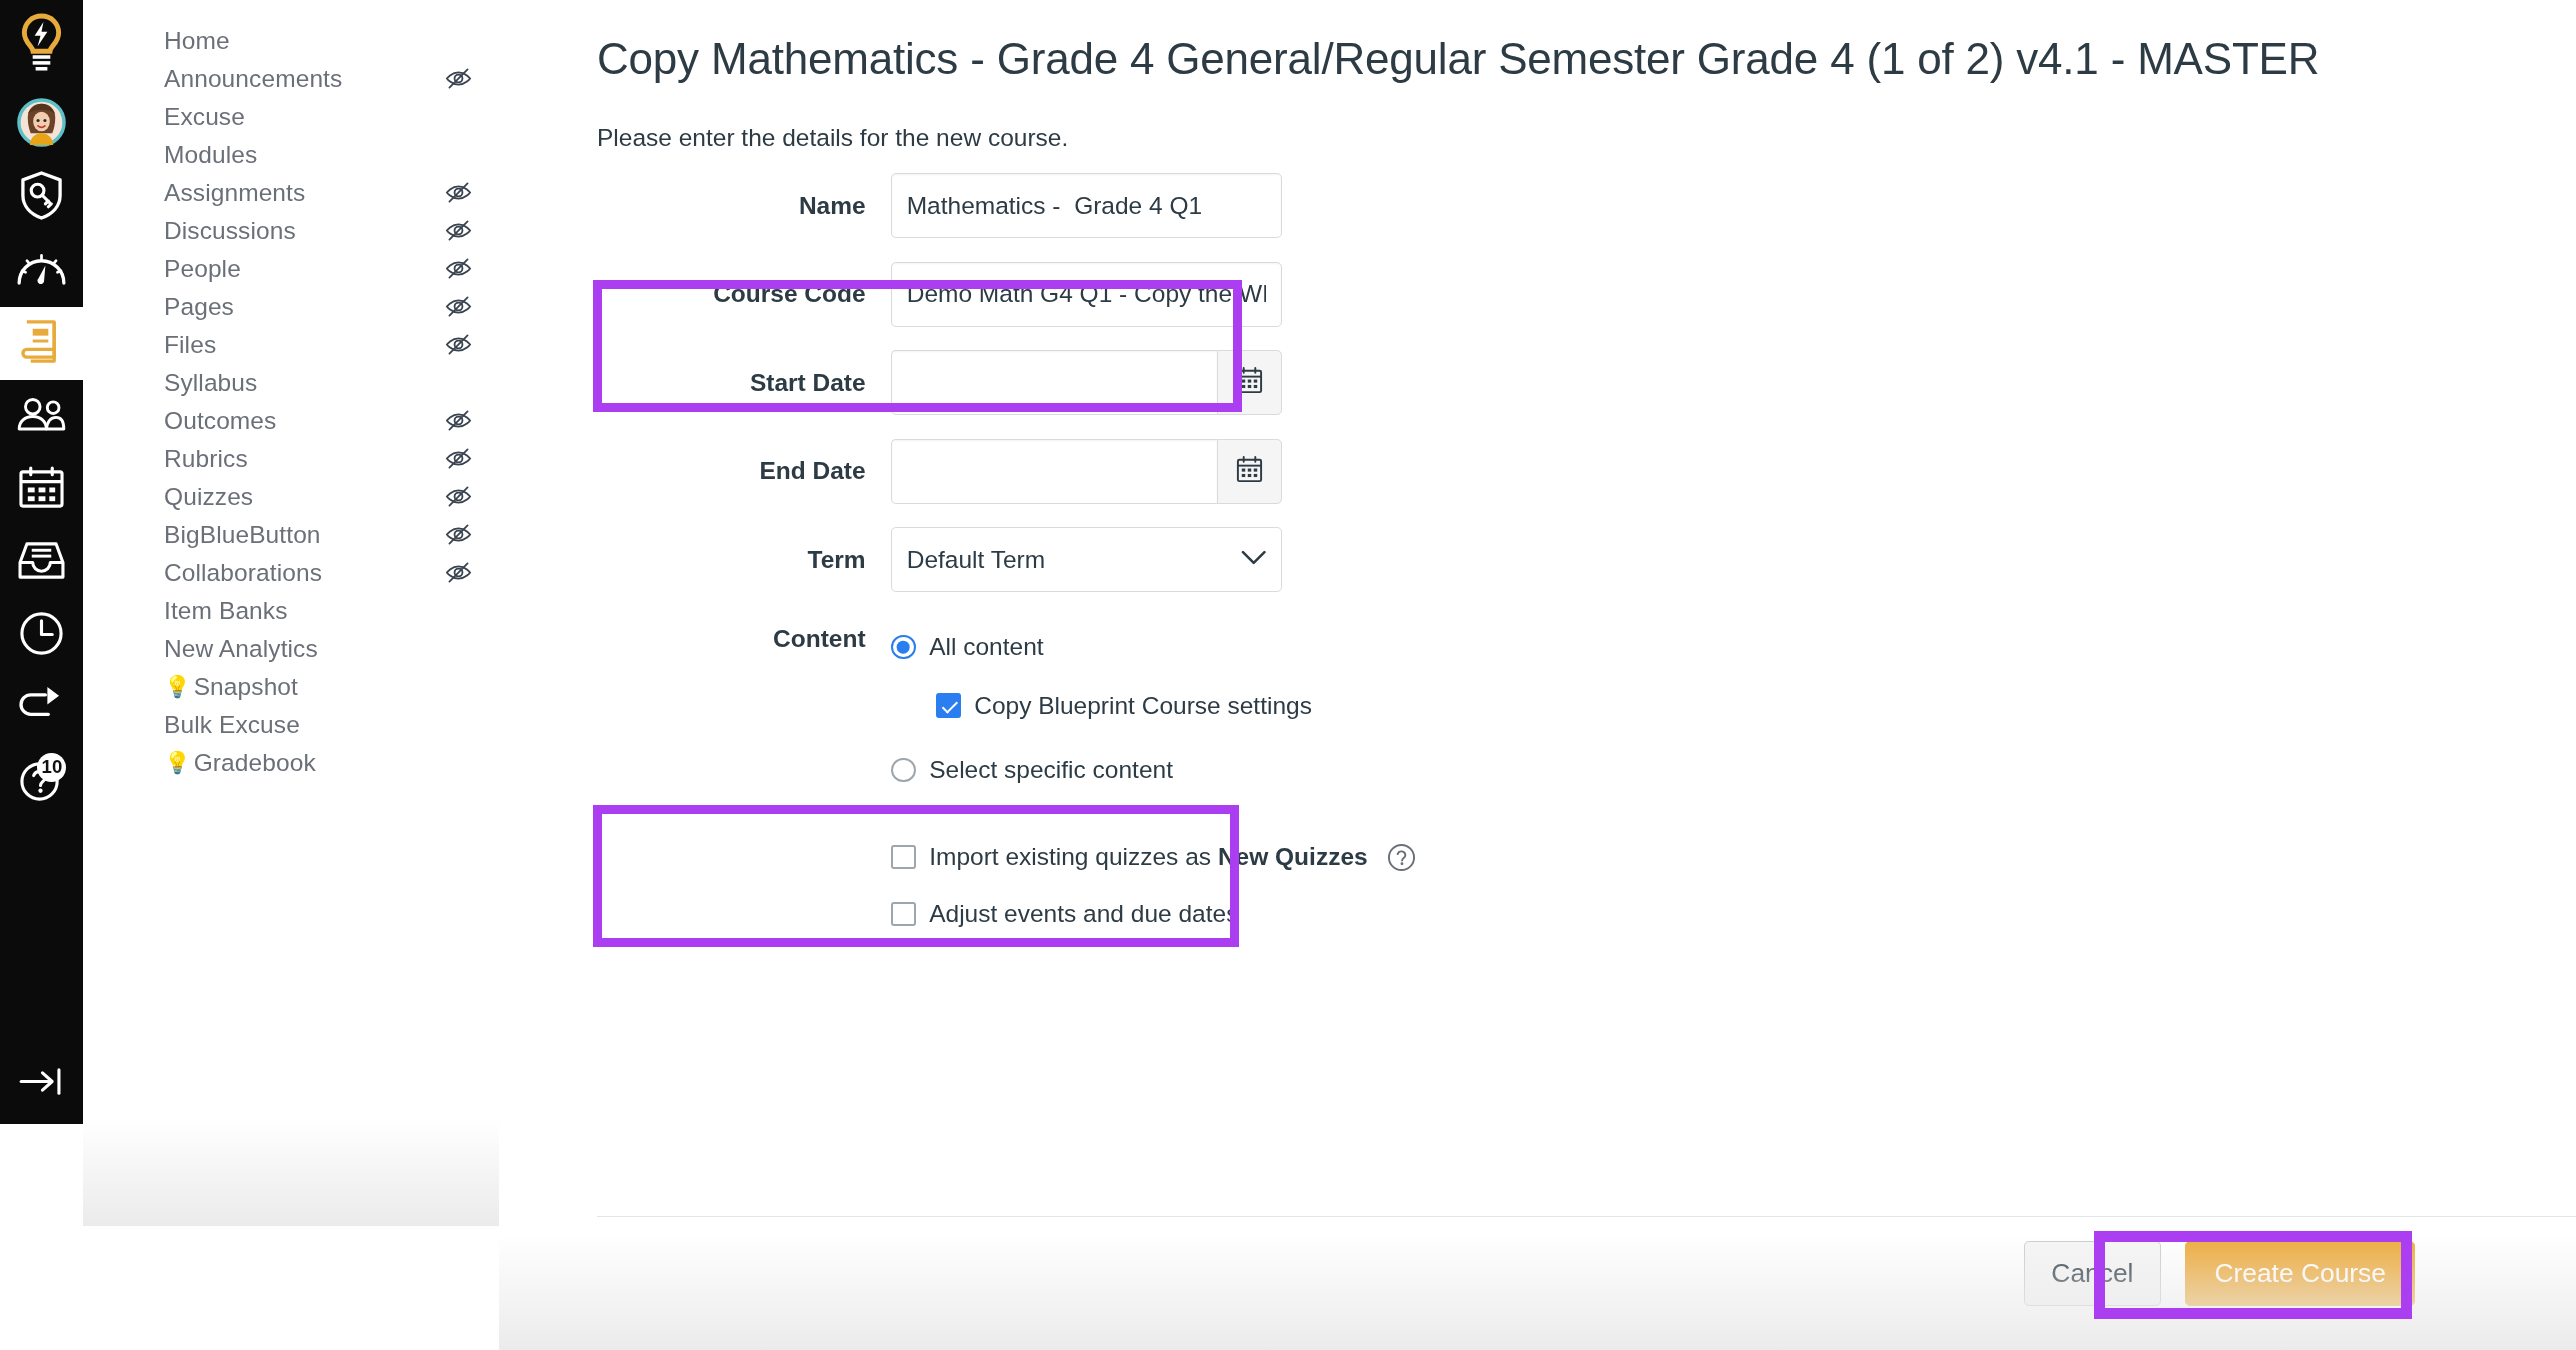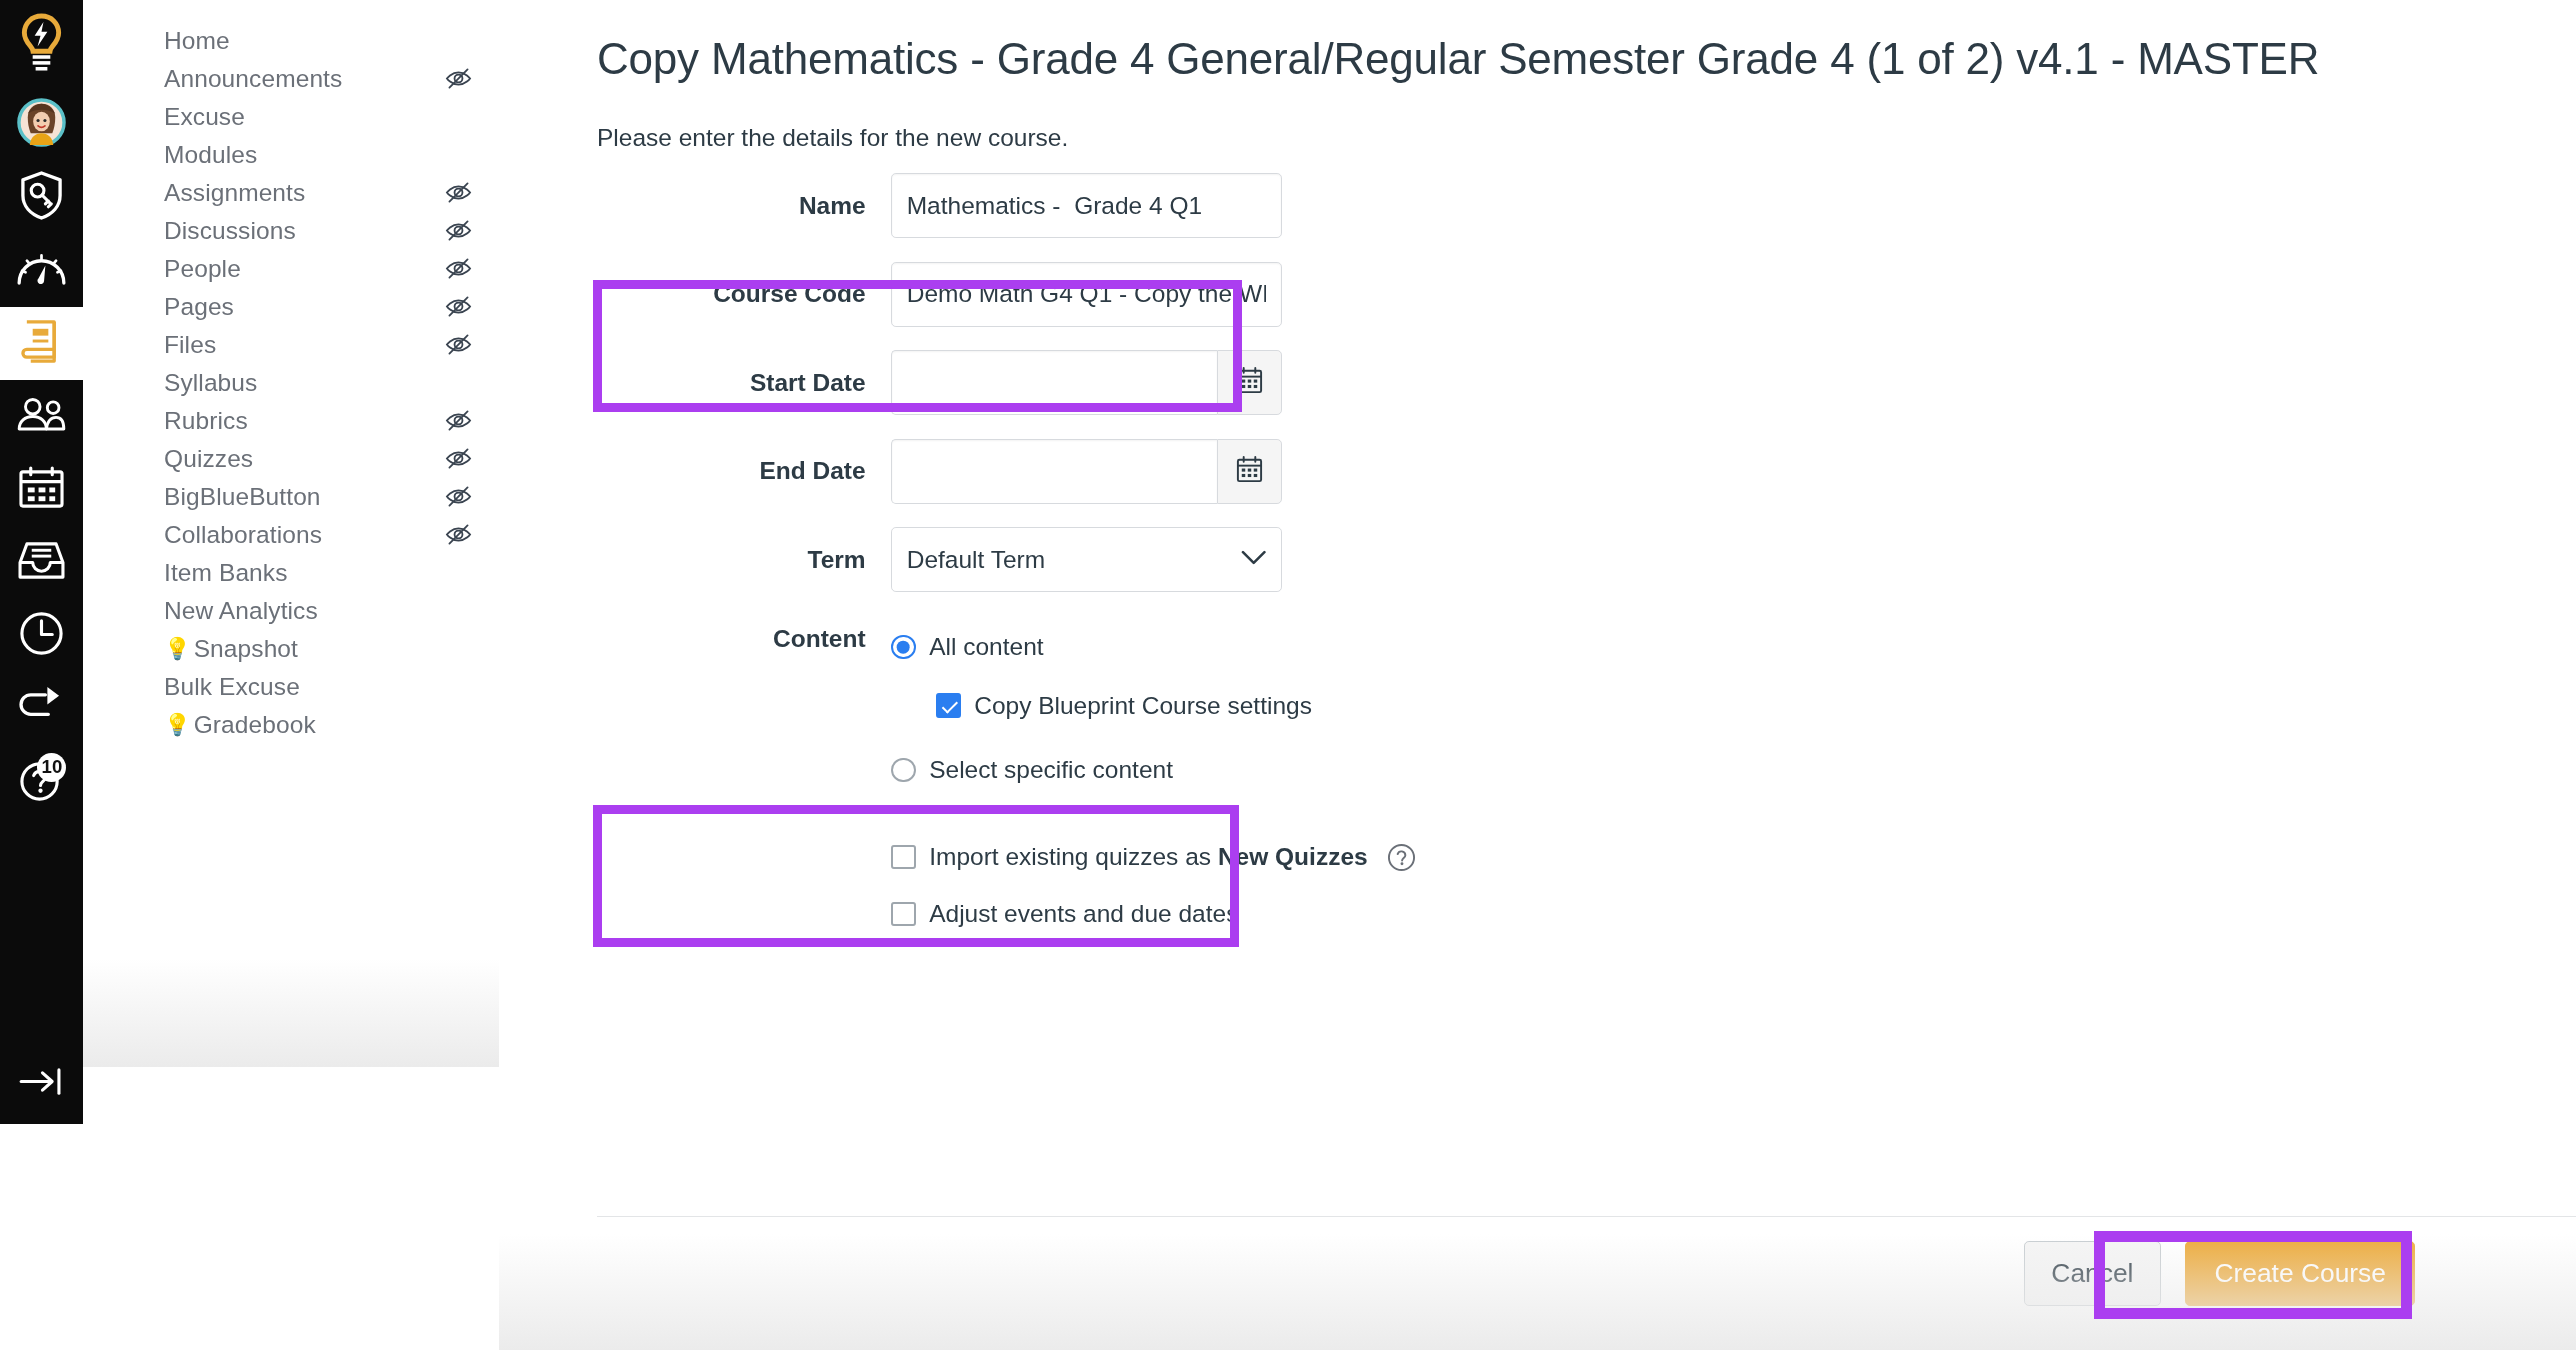--- a/index.html
+++ b/index.html
@@ -35,21 +35,21 @@
     font-size: 18.6px; font-weight: 700;
     display: flex; align-items: center; justify-content: center;
     line-height: 1;
   }
   .gn-bottom { position: absolute; bottom: 23.5px; left: 0; width: 83px;
                display: flex; align-items: center; justify-content: center; }
 
   
   .coursenav {
     width: 416px; flex: 0 0 416px;
-    height: 1067px;
+    height: 1226px;
     background: #ffffff;
     padding-top: 21.5px;
     position: relative;
   }
   .cn-row {
     height: 38px;
     display: flex; align-items: center;
     padding-left: 81px; padding-right: 27px;
   }
   .cn-label {
@@ -416,20 +416,29 @@
         <span class="cn-flex"></span>
         <span class="cn-eye"><svg viewBox="0 0 28 28" width="27" height="27">
             <path d="M2 14s4.6-6.4 12-6.4S26 14 26 14s-4.6 6.4-12 6.4S2 14 2 14z" fill="none" stroke="#3a4450" stroke-width="1.9"></path>
             <circle cx="14" cy="14" r="4.1" fill="none" stroke="#3a4450" stroke-width="1.9"></circle>
             <path d="M4.6 23.4L23.4 4.6" stroke="#3a4450" stroke-width="1.9" stroke-linecap="round"></path>
           </svg></span>
       </div>
       <div class="cn-row">
         <span class="cn-label">Syllabus</span>
         <span class="cn-flex"></span>
+      </div>
+      <div class="cn-row">
+        <span class="cn-label">Outcomes</span>
+        <span class="cn-flex"></span>
+        <span class="cn-eye"><svg viewBox="0 0 28 28" width="27" height="27">
+            <path d="M2 14s4.6-6.4 12-6.4S26 14 26 14s-4.6 6.4-12 6.4S2 14 2 14z" fill="none" stroke="#3a4450" stroke-width="1.9"></path>
+            <circle cx="14" cy="14" r="4.1" fill="none" stroke="#3a4450" stroke-width="1.9"></circle>
+            <path d="M4.6 23.4L23.4 4.6" stroke="#3a4450" stroke-width="1.9" stroke-linecap="round"></path>
+          </svg></span>
       </div>
       <div class="cn-row">
         <span class="cn-label">Rubrics</span>
         <span class="cn-flex"></span>
         <span class="cn-eye"><svg viewBox="0 0 28 28" width="27" height="27">
             <path d="M2 14s4.6-6.4 12-6.4S26 14 26 14s-4.6 6.4-12 6.4S2 14 2 14z" fill="none" stroke="#3a4450" stroke-width="1.9"></path>
             <circle cx="14" cy="14" r="4.1" fill="none" stroke="#3a4450" stroke-width="1.9"></circle>
             <path d="M4.6 23.4L23.4 4.6" stroke="#3a4450" stroke-width="1.9" stroke-linecap="round"></path>
           </svg></span>
       </div>

